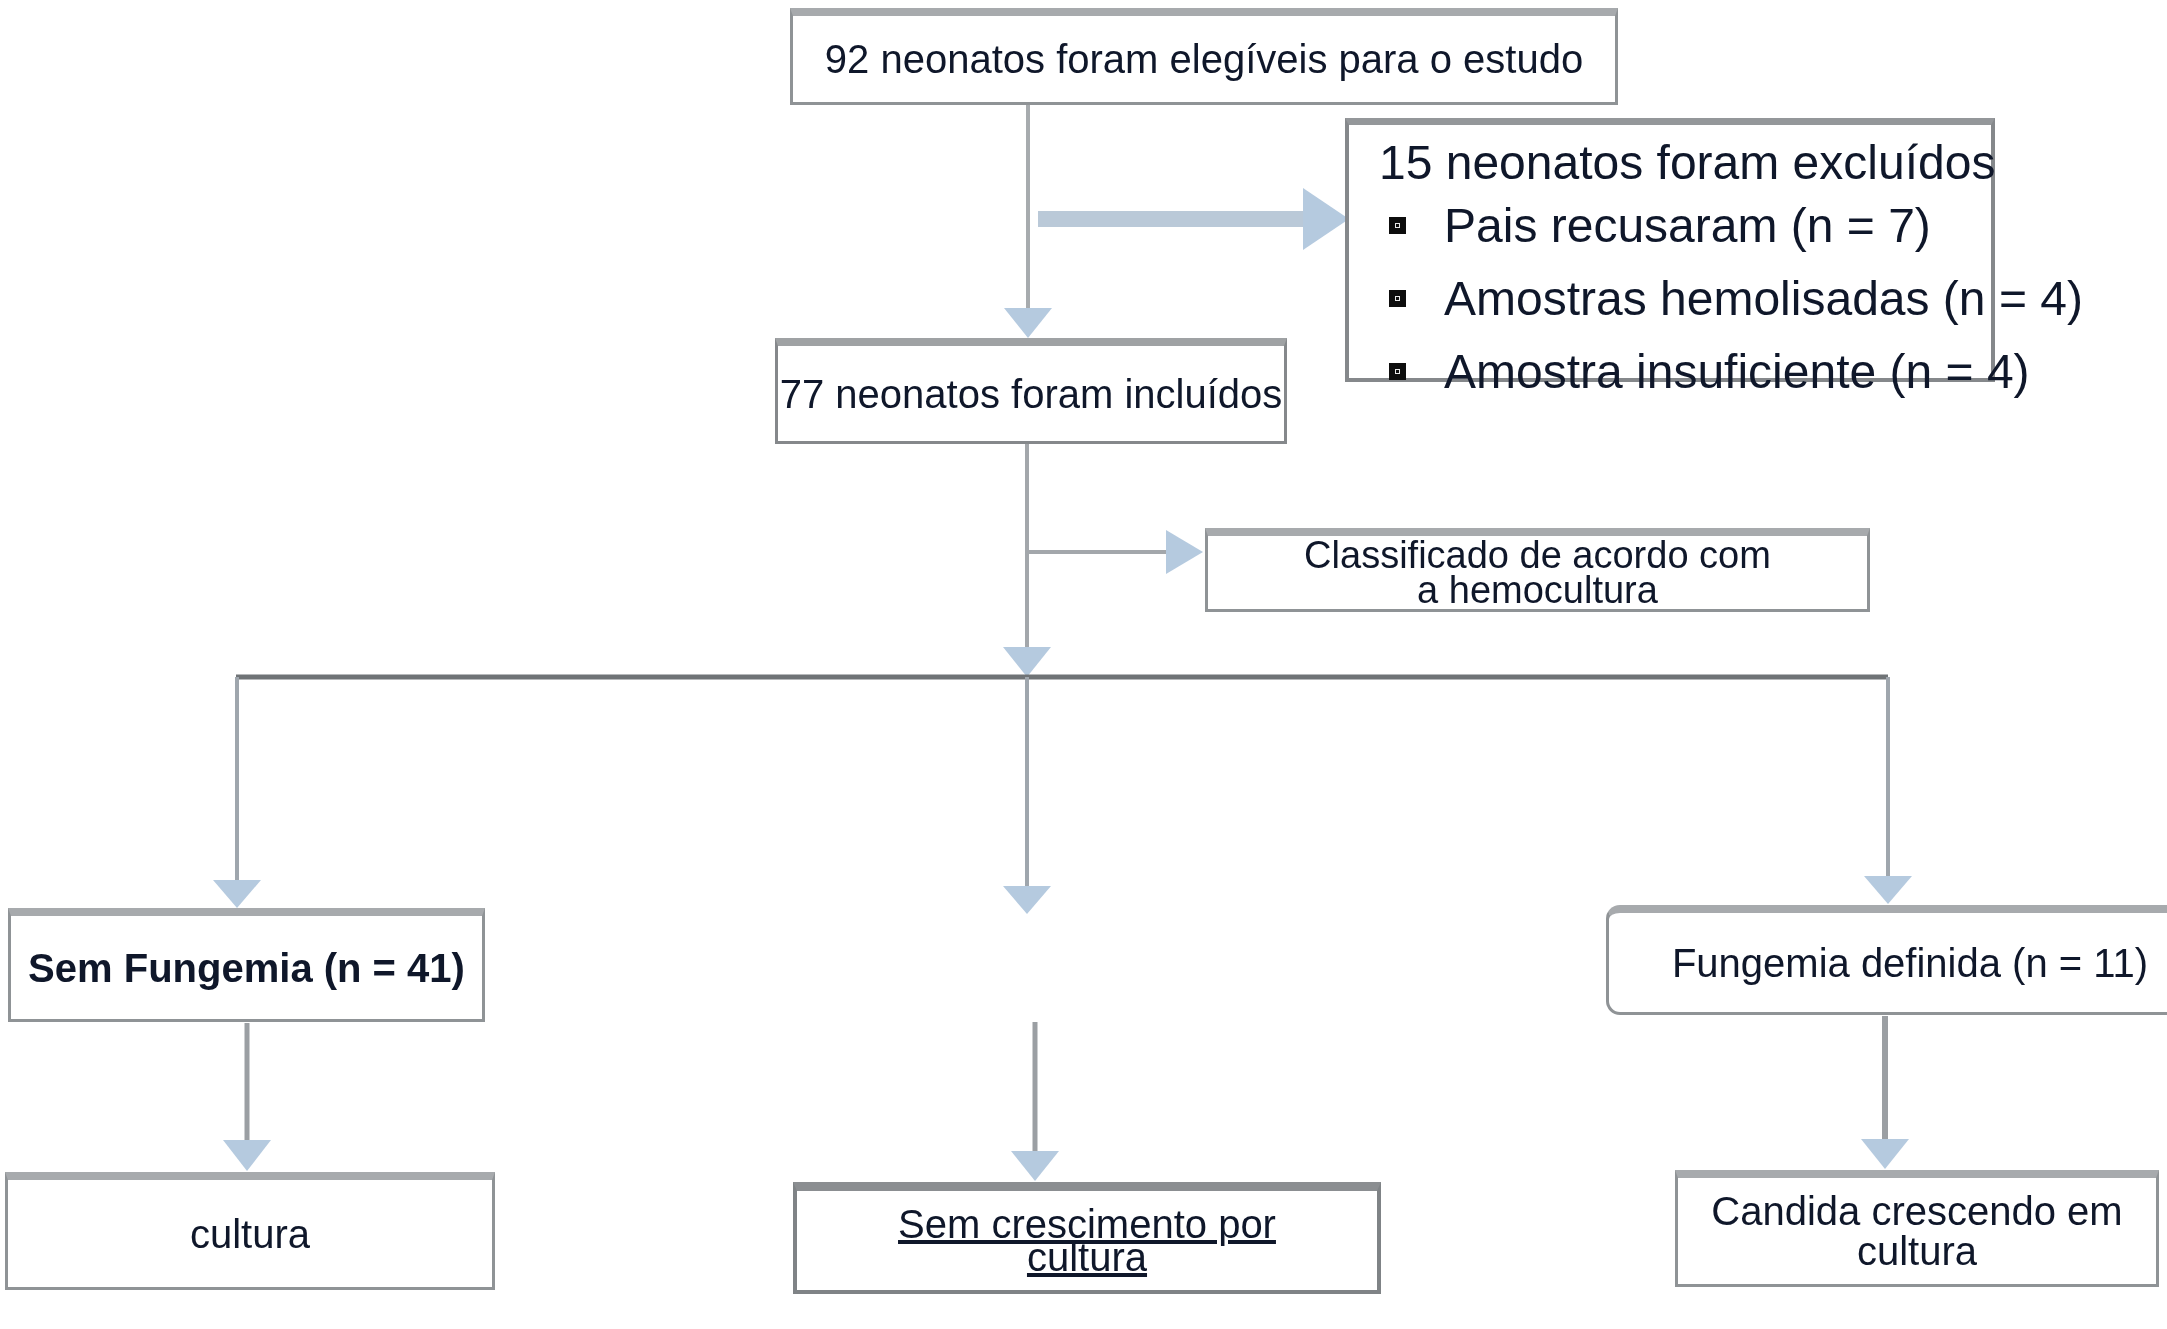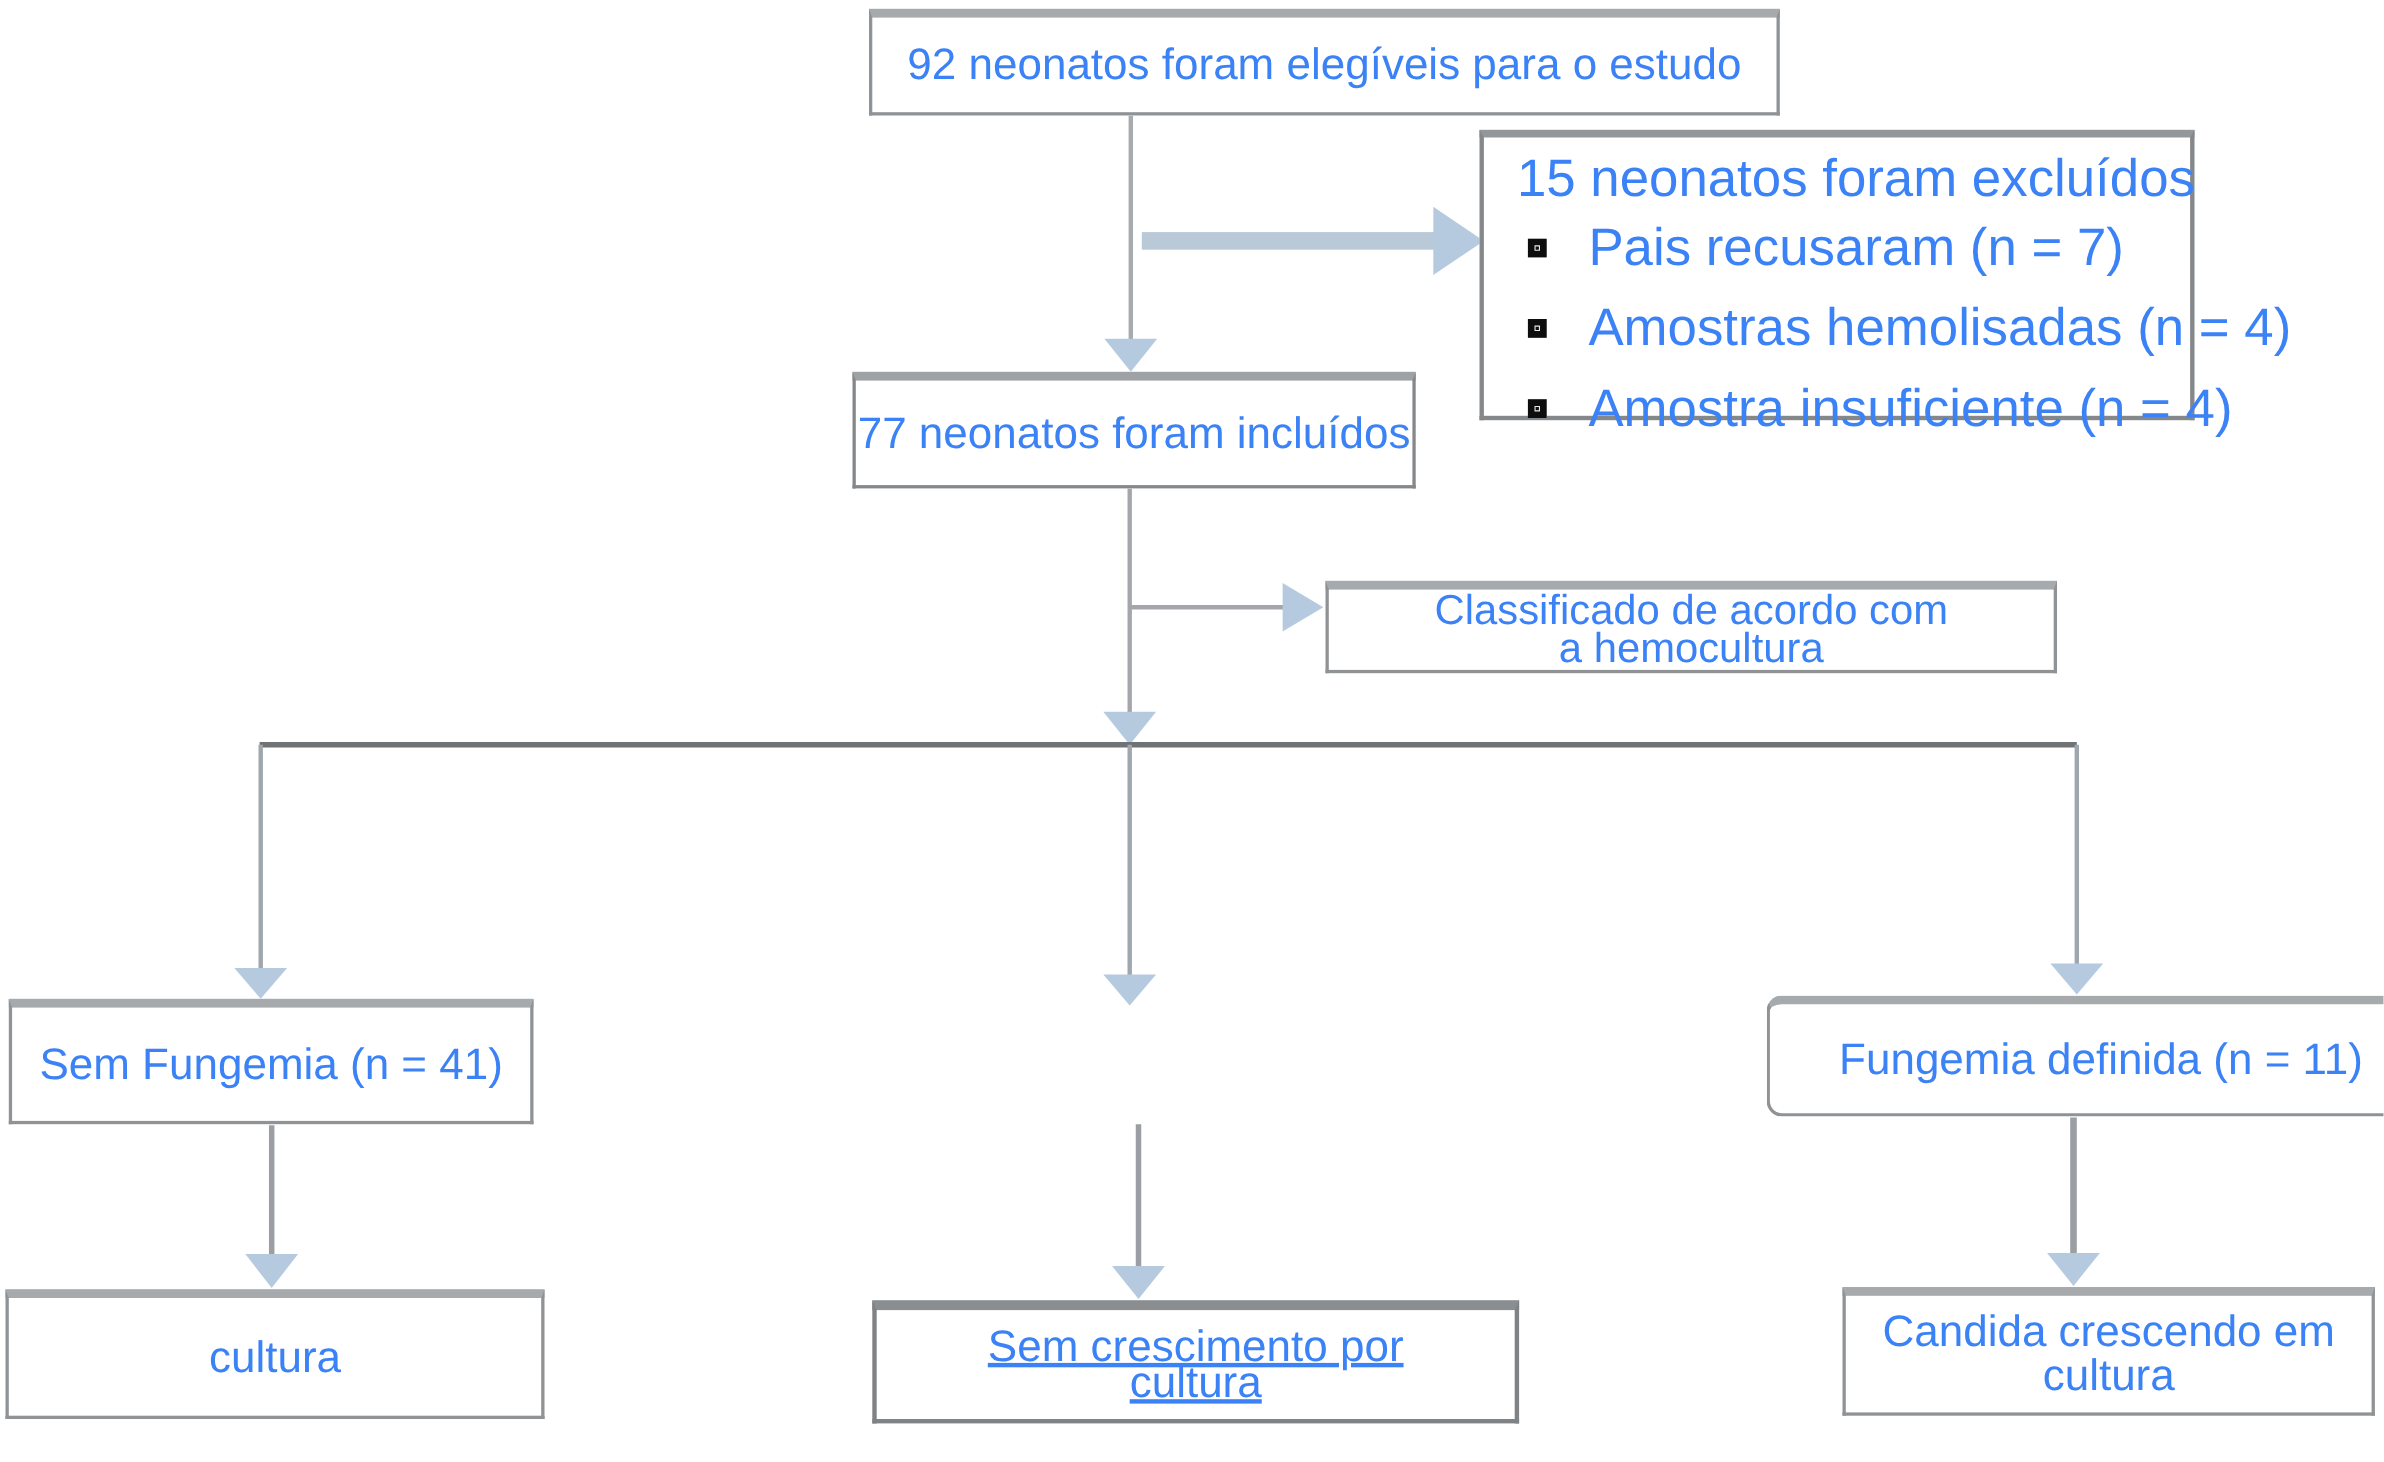--- a/index.html
+++ b/index.html
@@ -6,21 +6,21 @@
     margin: 0;
     padding: 0;
     background: #ffffff;
   }
   #canvas {
     position: relative;
     width: 2167px;
     height: 1329px;
     background: #ffffff;
     font-family: "Liberation Sans", "DejaVu Sans", sans-serif;
-    color: #3b82f6;
+    color: #0f172a;
     overflow: hidden;
   }
   #connectors {
     position: absolute;
     left: 0; top: 0;
     width: 2167px;
     height: 1329px;
   }
   .box {
     position: absolute;
@@ -157,21 +157,21 @@
 
   <div class="box" style="left:775px; top:338px; width:512px; height:106px; border-color:#85888b; border-top-color:#9fa2a4;">
     <span>77 neonatos foram incluídos</span>
   </div>
 
   <div class="box classified" style="left:1205px; top:512px; width:665px; height:84px; font-size:38px;">
     <span>Classificado de acordo com</span>
     <span>a hemocultura</span>
   </div>
 
-  <div class="box" style="left:8px; top:908px; width:477px; height:114px;">
+  <div class="box" style="left:8px; top:908px; width:477px; height:114px;font-weight:bold;">
     <span>Sem Fungemia (n = 41)</span>
   </div>
 
 
   <div class="box" style="left:1606px; top:905px; width:608px; height:110px;border-radius:14px;">
     <span>Fungemia definida (n = 11)</span>
   </div>
 
   <div class="box" style="left:5px; top:1172px; width:490px; height:118px;">
     <span class="lineNorm">cultura</span>

